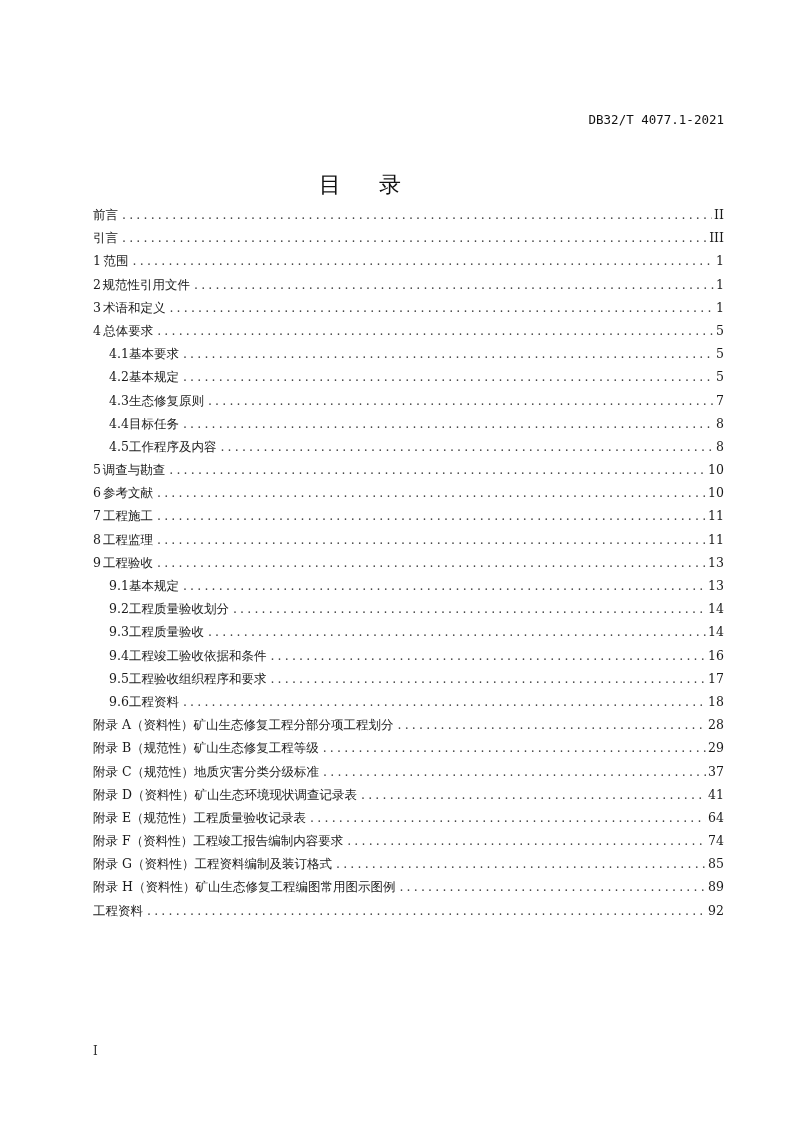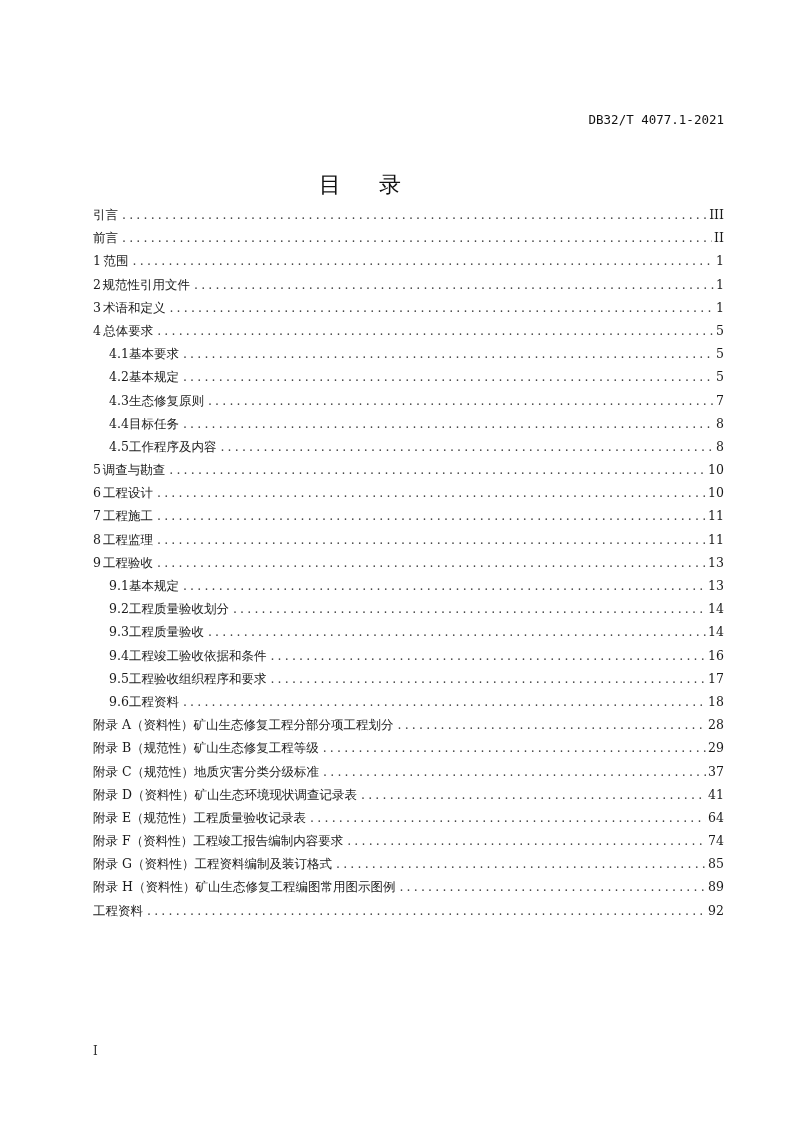--- a/index.html
+++ b/index.html
@@ -26,28 +26,28 @@
   .footer-page { position: absolute; top: 1044px; left: 93px; font-size: 12px; color: #333; }
 </style>
 </head>
 <body>
 
 <div class="doc-code">DB32/T 4077.1-2021</div>
 <div class="toc-title">目录</div>
 
 <div class="toc" id="toc">
     <div class="toc-row">
+      <span class="label">前言</span>
+      <span class="dots"></span>
+      <span class="page">II</span>
+    </div>
+    <div class="toc-row">
       <span class="label">引言</span>
       <span class="dots"></span>
       <span class="page">III</span>
-    </div>
-    <div class="toc-row">
-      <span class="label">前言</span>
-      <span class="dots"></span>
-      <span class="page">II</span>
     </div>
     <div class="toc-row row-l1">
       <span class="num">1</span>
       <span class="label">范围</span>
       <span class="dots"></span>
       <span class="page">1</span>
     </div>
     <div class="toc-row row-l1">
       <span class="num">2</span>
       <span class="label">规范性引用文件</span>
@@ -97,21 +97,21 @@
       <span class="page">8</span>
     </div>
     <div class="toc-row row-l1">
       <span class="num">5</span>
       <span class="label">调查与勘查</span>
       <span class="dots"></span>
       <span class="page">10</span>
     </div>
     <div class="toc-row row-l1">
       <span class="num">6</span>
-      <span class="label">工程设计</span>
+      <span class="label">参考文献</span>
       <span class="dots"></span>
       <span class="page">10</span>
     </div>
     <div class="toc-row row-l1">
       <span class="num">7</span>
       <span class="label">工程施工</span>
       <span class="dots"></span>
       <span class="page">11</span>
     </div>
     <div class="toc-row row-l1">

